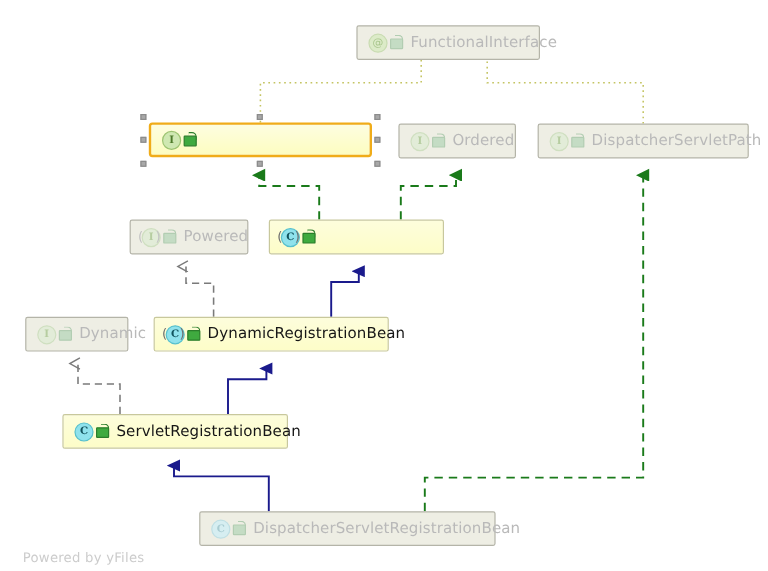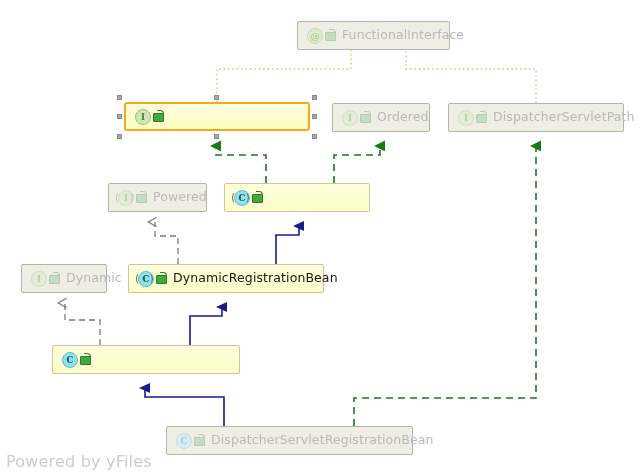--- a/index.html
+++ b/index.html
@@ -175,23 +175,23 @@
     position: absolute;
     width: 5px;
     height: 5px;
     background: #a8a8a8;
     border: 1px solid #8c8c8c;
     box-sizing: border-box;
   }
 
   #watermark {
     position: absolute;
-    left: 6px;
+    left: 19px;
     bottom: 5px;
-    font-size: 16px;
+    font-size: 11px;
     color: #cccccc;
     letter-spacing: 0.2px;
   }
 </style>
 </head>
 <body>
 
 <div id="canvas">
 
   <svg id="edges" viewBox="0 0 640 476" width="640" height="476">
@@ -346,20 +346,21 @@
   </div>
 
   <div class="node active" style="left:52px; top:345px; width:188px;">
     <span class="ticon cls">
       <span class="disc">C</span>
     </span>
     <span class="vicon">
       <span class="shackle"></span>
         <span class="body"></span>
     </span>
+    <span class="nlabel">ServletRegistrationBean</span>
   </div>
 
   <div class="node faded" style="left:166px; top:426px; width:247px;">
     <span class="ticon cls dim">
       <span class="disc">C</span>
     </span>
     <span class="vicon dim">
       <span class="shackle"></span>
         <span class="body"></span>
     </span>

